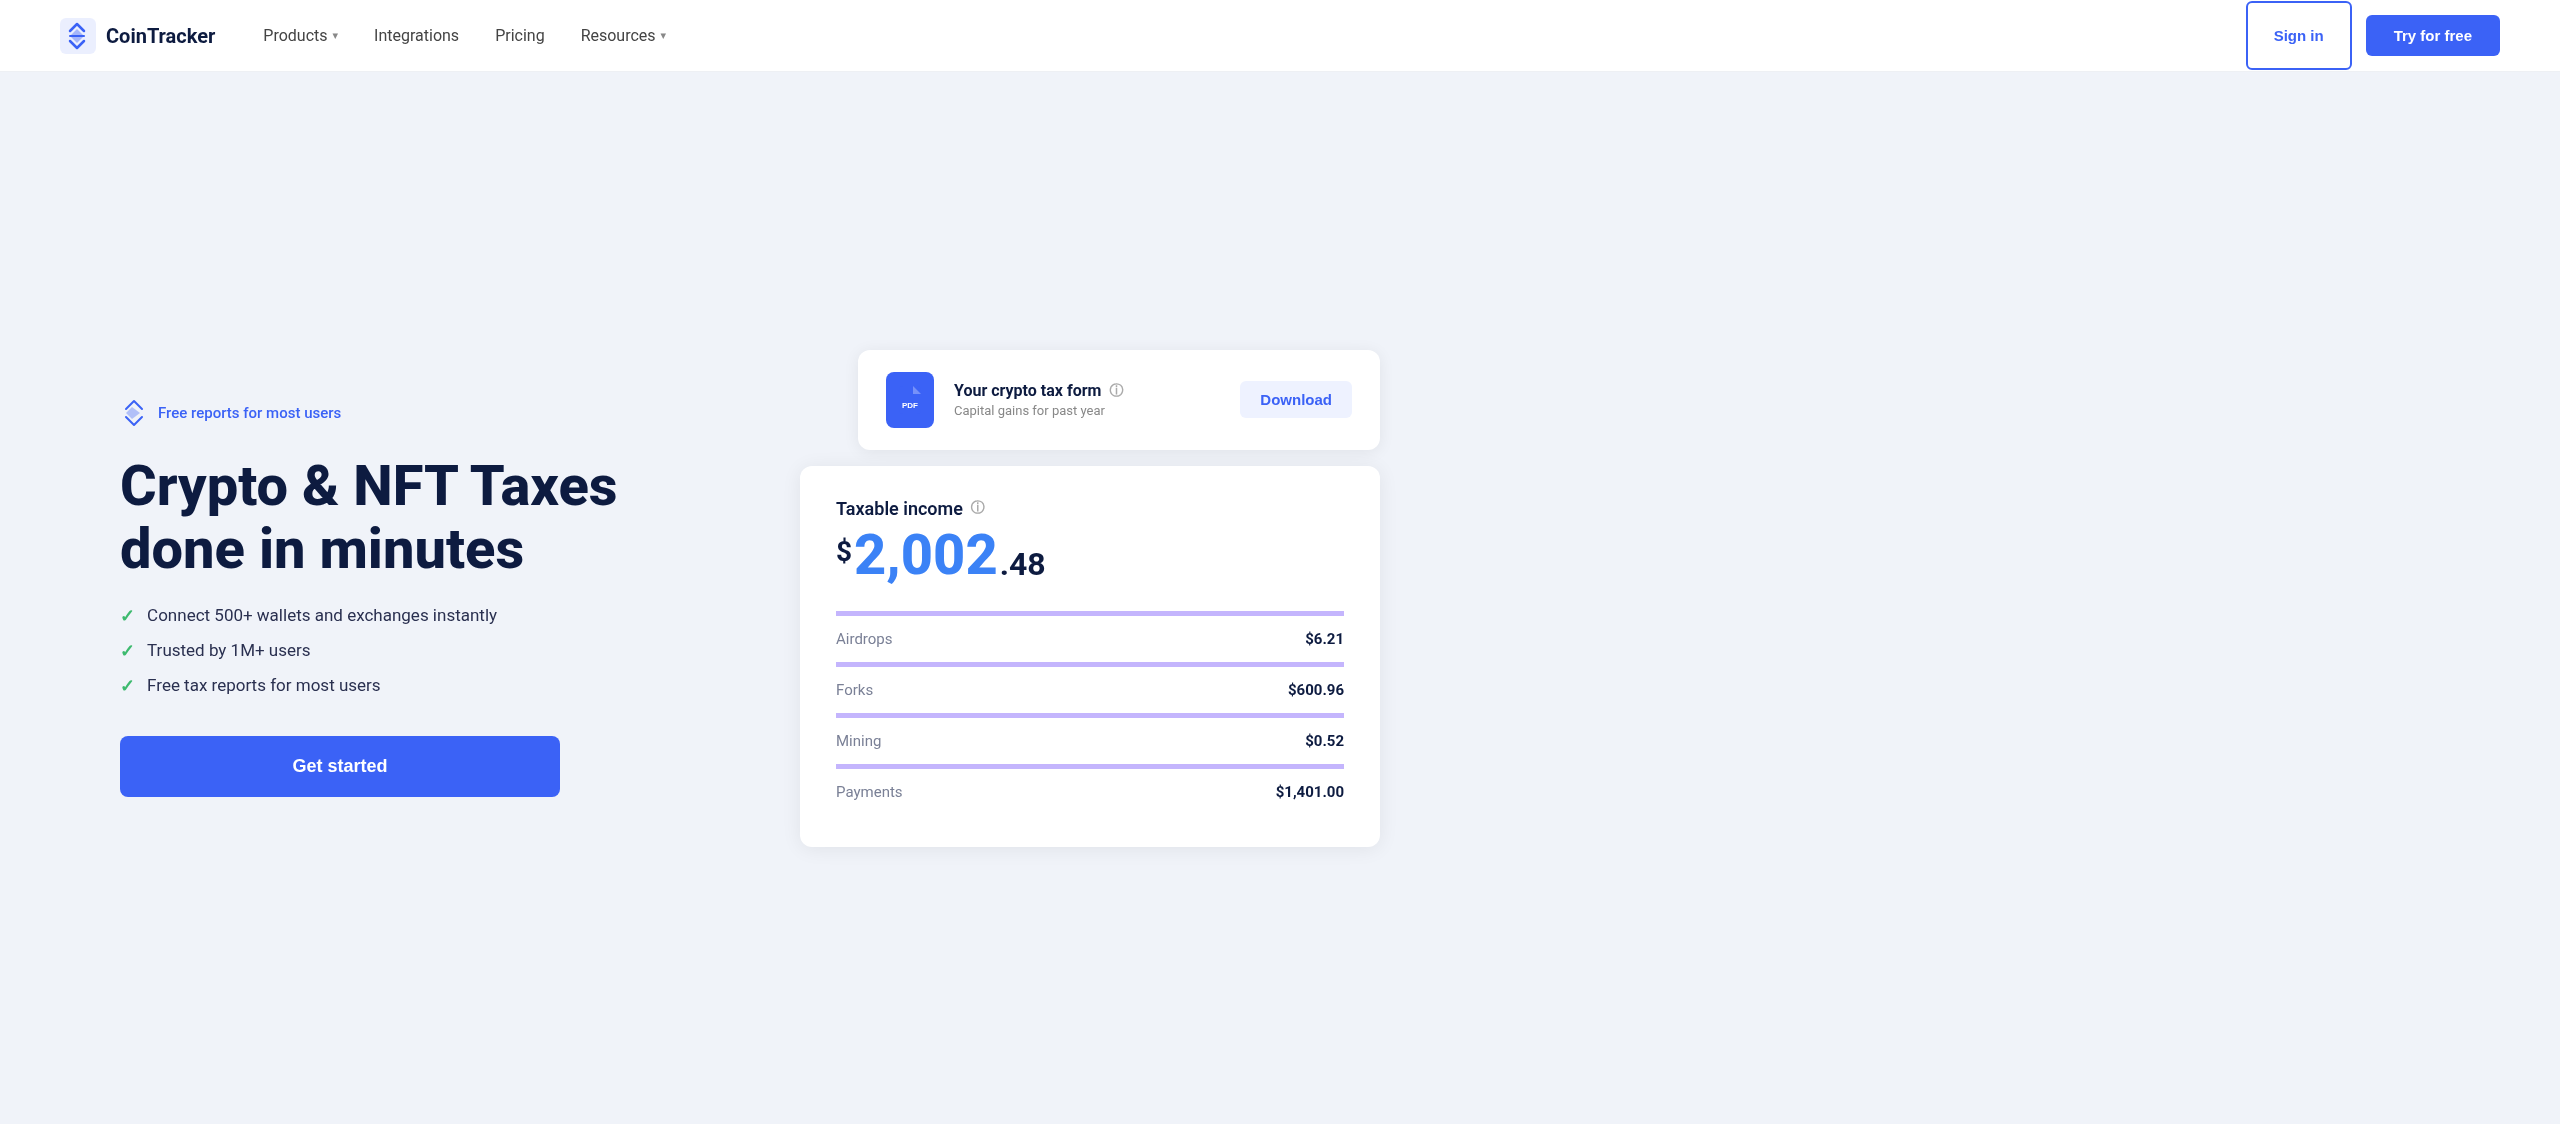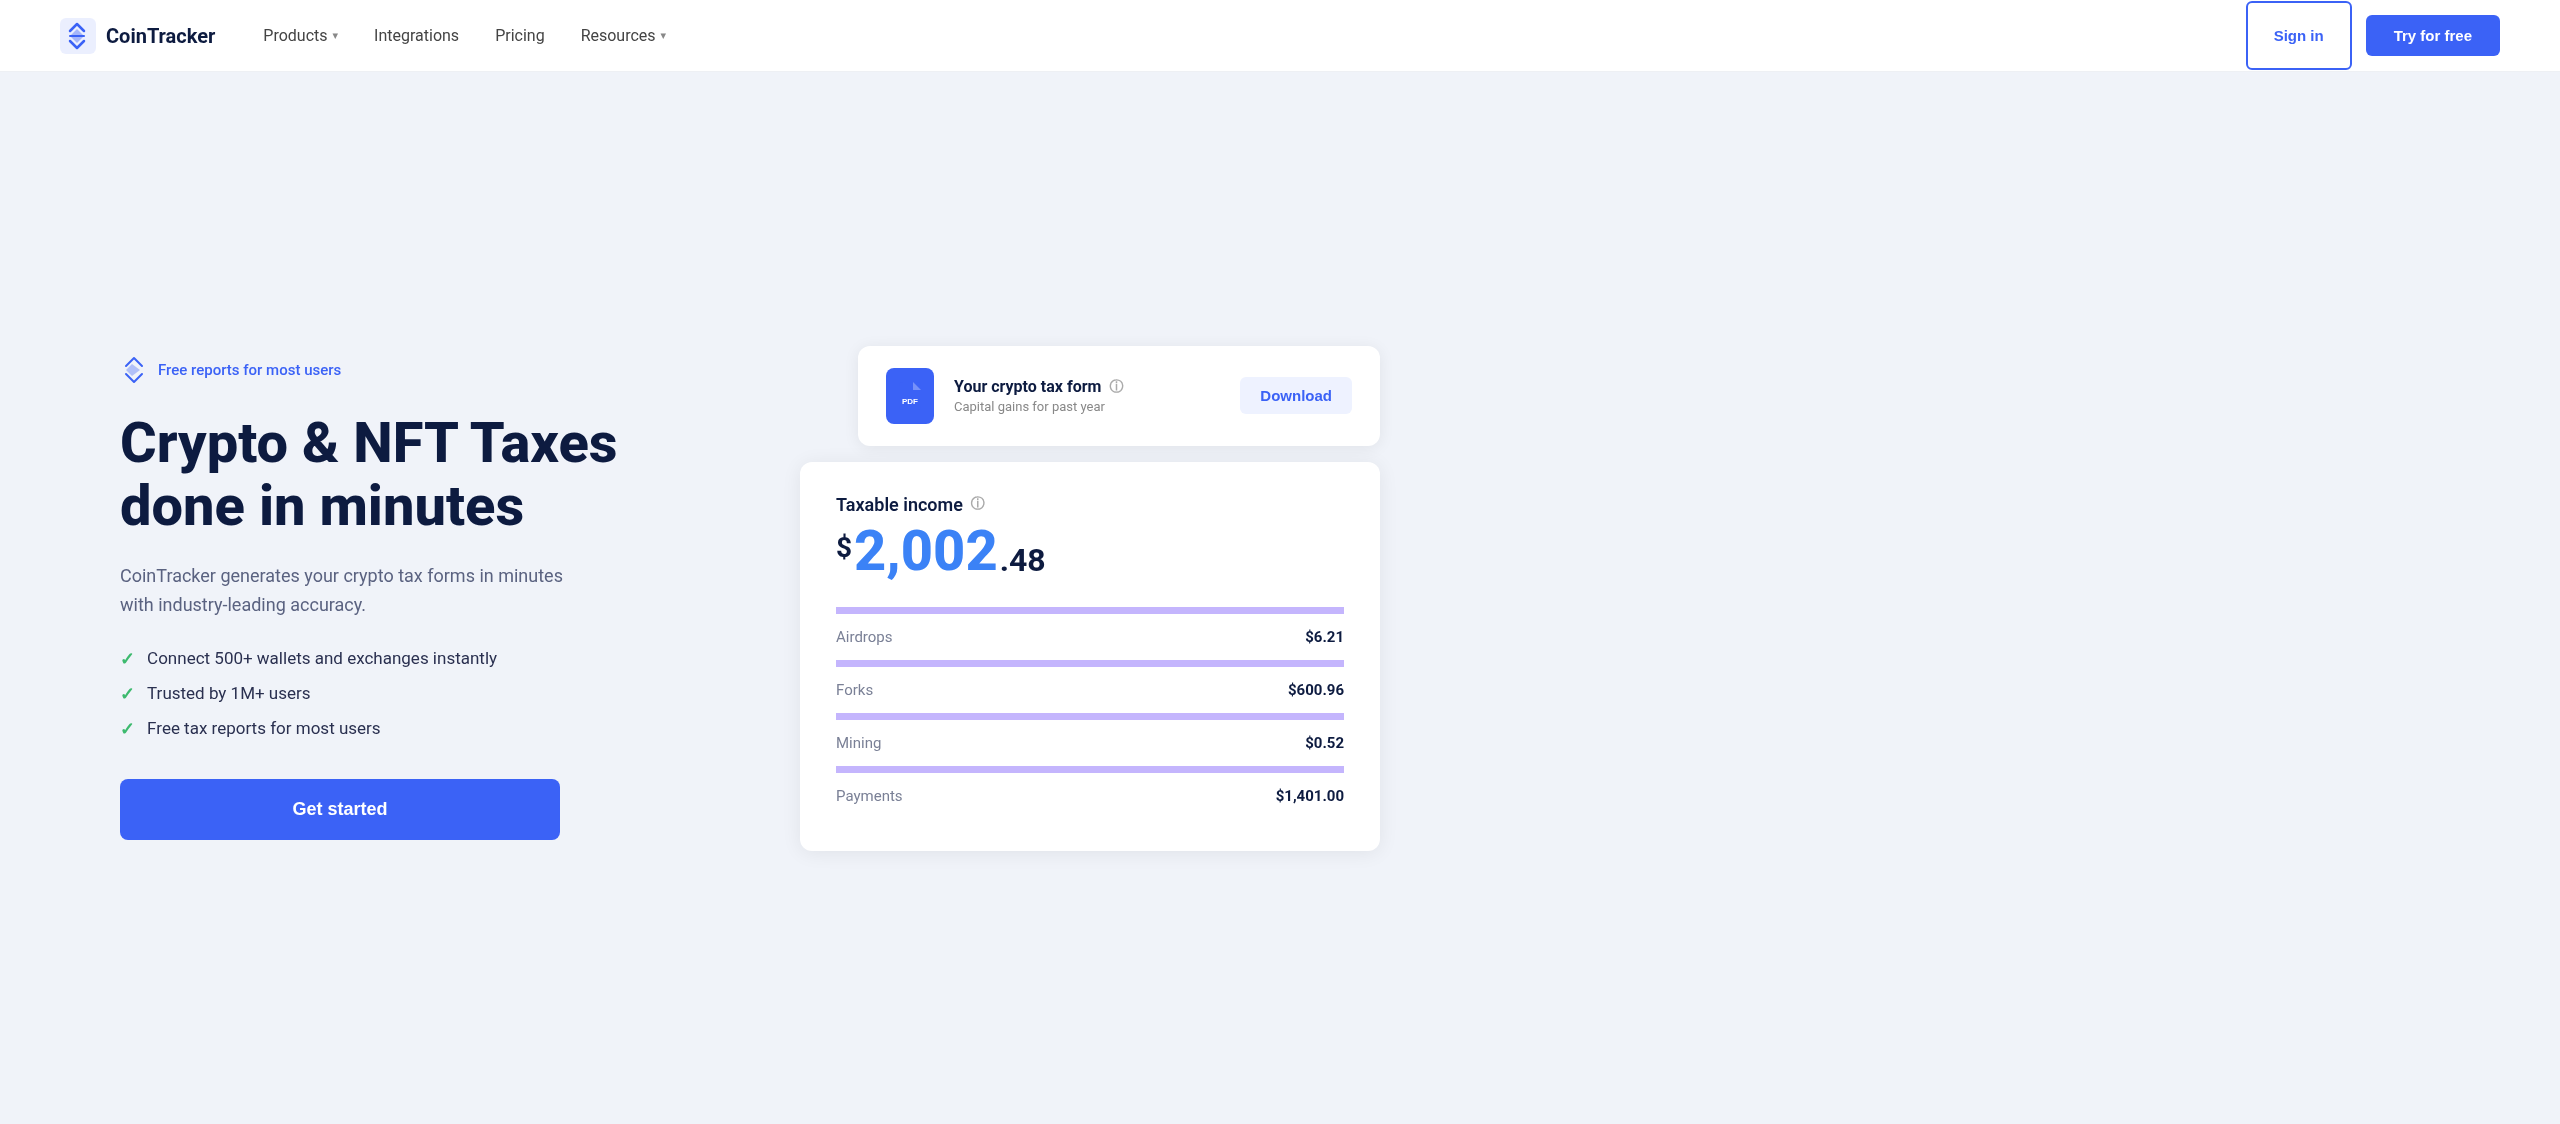--- a/index.html
+++ b/index.html
@@ -101,21 +101,21 @@
       font-size: 18px; font-weight: 600; color: #0d1b40; display: flex; align-items: center; gap: 8px; margin-bottom: 8px;
     }
     .taxable-amount { display: flex; align-items: baseline; gap: 2px; margin-bottom: 28px; }
     .taxable-dollar { font-size: 28px; font-weight: 700; color: #0d1b40; align-self: flex-start; margin-top: 8px; }
     .taxable-number { font-size: 56px; font-weight: 800; color: #3b82f6; line-height: 1; }
     .taxable-cents { font-size: 32px; font-weight: 700; color: #0d1b40; align-self: flex-end; }
 
     .income-rows { display: flex; flex-direction: column; gap: 0; }
     .income-row {
       display: flex; justify-content: space-between; align-items: center;
-      padding: 14px 0; border-top: 7px solid #c4b5fd;
+      padding: 14px 0; border-top: 5px solid #c4b5fd;
     }
     .income-row-label { font-size: 15px; color: #7a8096; }
     .income-row-value { font-size: 15px; font-weight: 700; color: #0d1b40; }
   </style>
 </head>
 <body>
 
 <nav class="navbar">
   <div class="navbar-left">
     <a class="logo" href="#">
@@ -159,21 +159,20 @@
         <path d="M6 14 L12 8 L20 14 L12 20 Z" fill="#3b62f6" opacity="0.35"></path>
         <path d="M6 10 L14 2 L22 10" stroke="#3b62f6" stroke-width="2" fill="none" stroke-linecap="round" stroke-linejoin="round"></path>
         <path d="M6 18 L14 26 L22 18" stroke="#3b62f6" stroke-width="2" fill="none" stroke-linecap="round" stroke-linejoin="round"></path>
       </svg>
       <span>Free reports for most users</span>
     </div>
     <h1 class="hero-title">
       <span>Crypto &amp; NFT Taxes</span><br>
       <span>done in minutes</span>
     </h1>
-    <p class="hero-desc">CoinTracker generates your crypto tax forms in minutes with industry-leading accuracy.</p>
     <ul class="hero-features">
       <li>
         <span class="check">✓</span>
         <span>Connect 500+ wallets and exchanges instantly</span>
       </li>
       <li>
         <span class="check">✓</span>
         <span>Trusted by 1M+ users</span>
       </li>
       <li>

